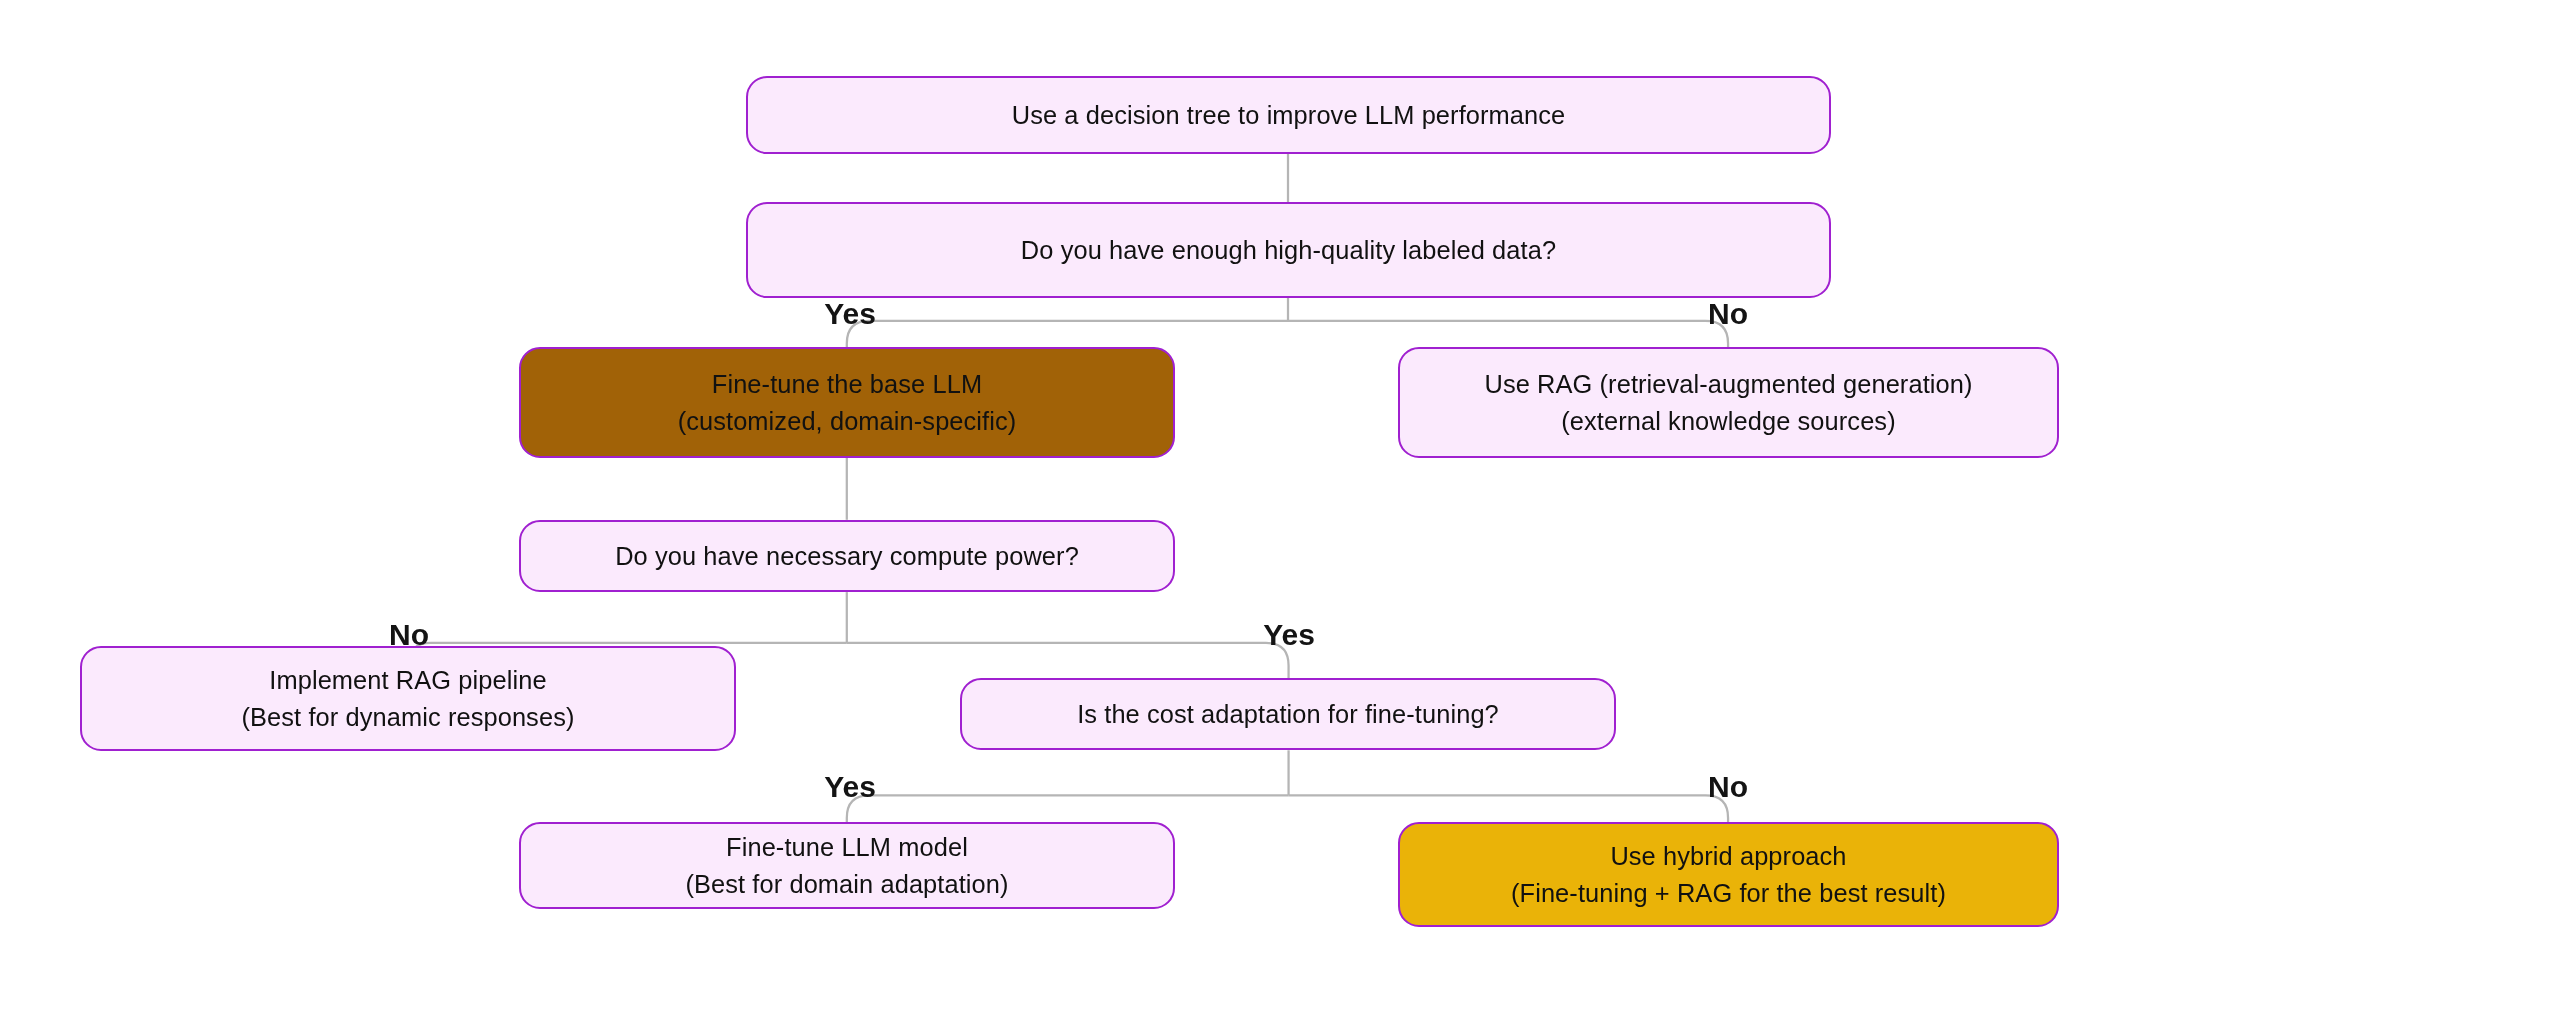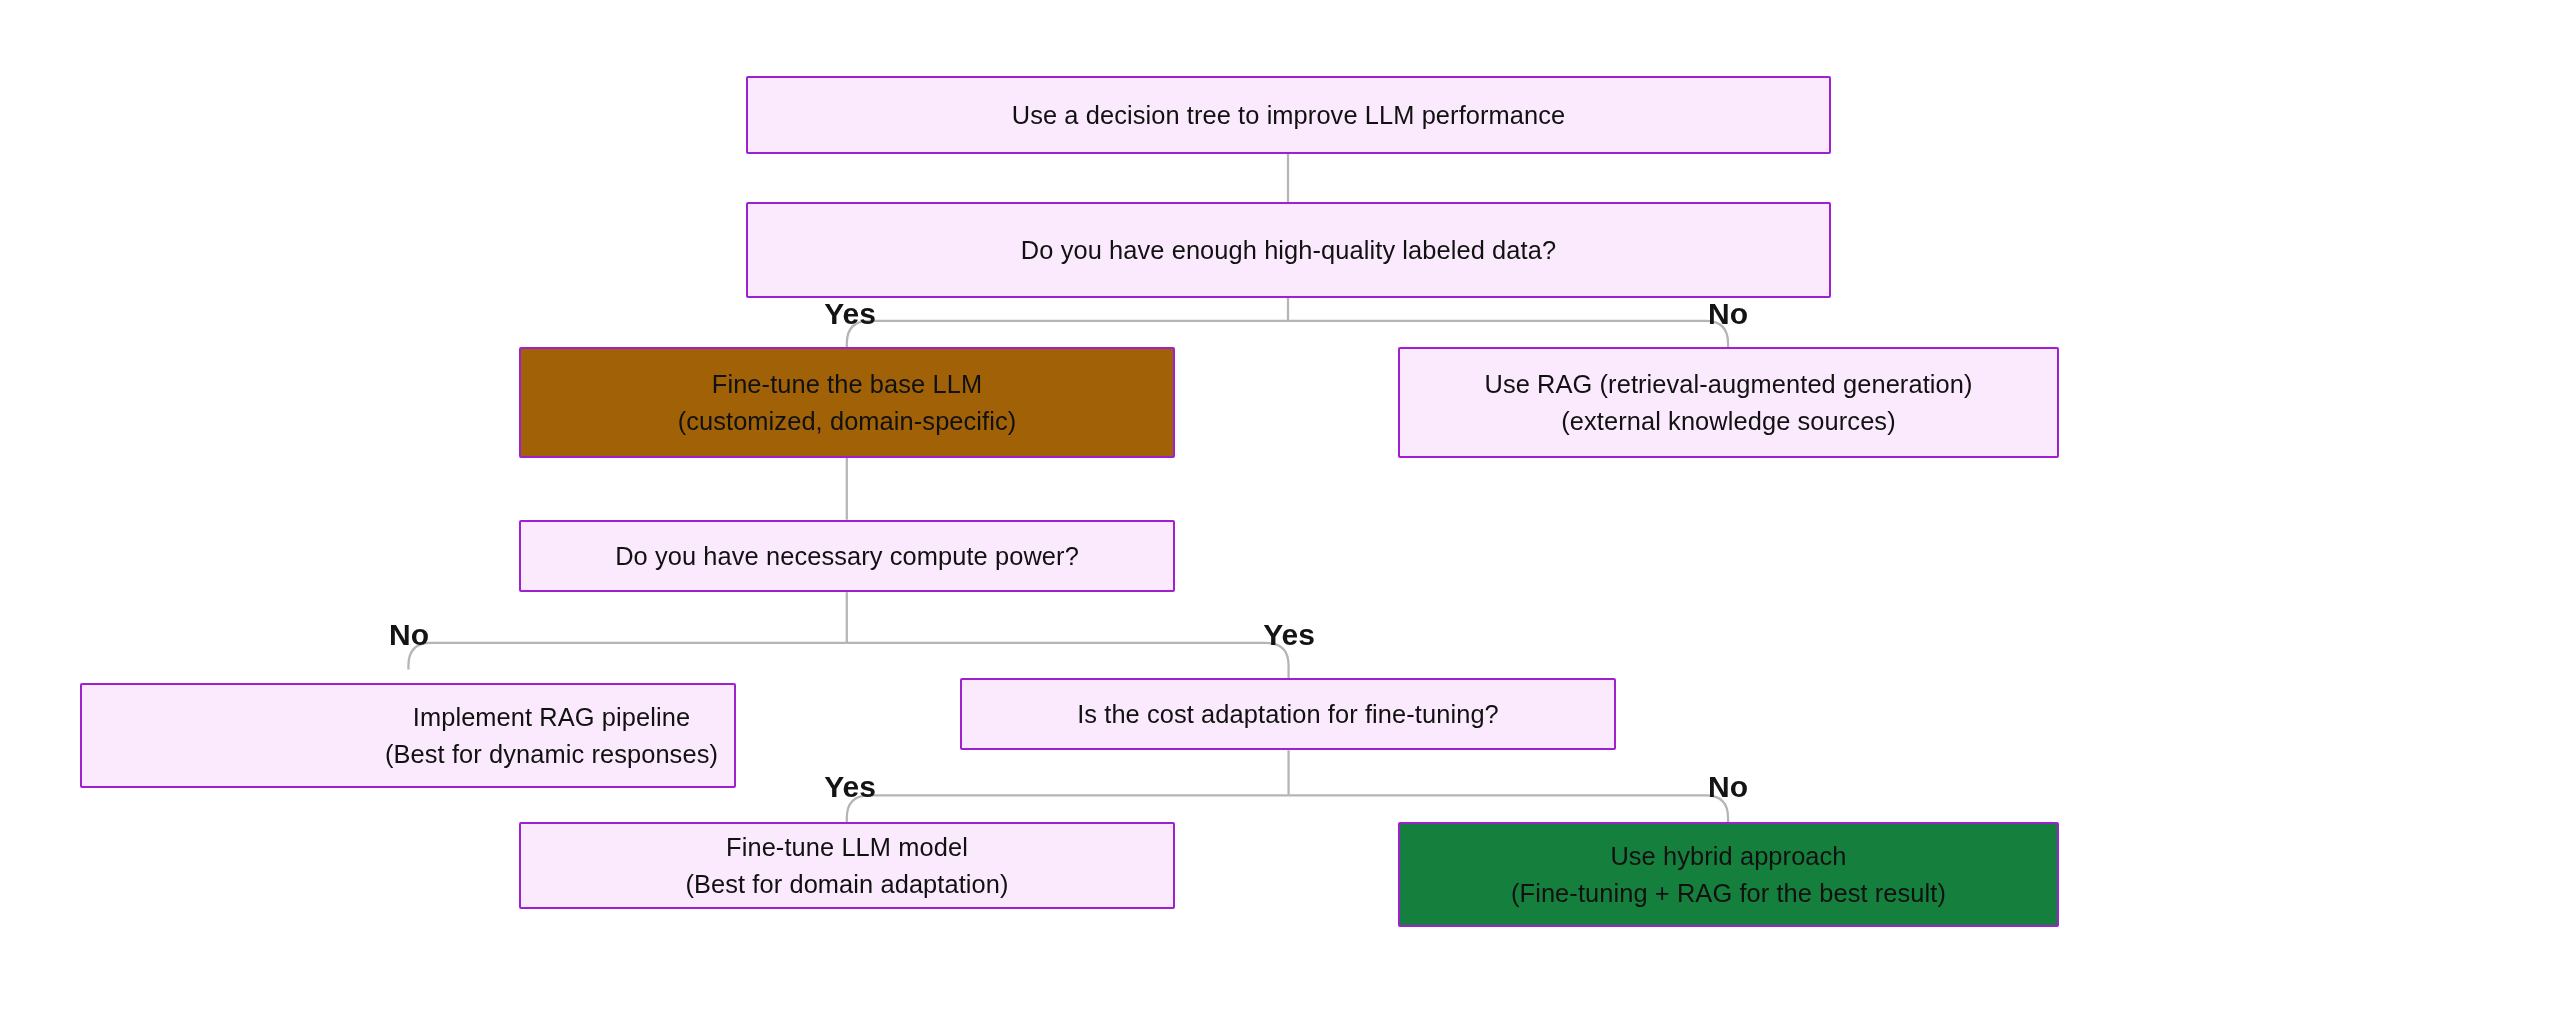--- a/index.html
+++ b/index.html
@@ -24,21 +24,21 @@
     top: 0;
     width: 2576px;
     height: 1017px;
     pointer-events: none;
   }
   .node {
     position: absolute;
     box-sizing: border-box;
     background: #fbeafd;
     border: 2.8px solid #a020d0;
-    border-radius: 2px;
+    border-radius: 21px;
     display: flex;
     align-items: center;
     justify-content: center;
     text-align: center;
     color: #111111;
     font-size: 25.4px;
     line-height: 1.42;
     letter-spacing: 0.1px;
     font-weight: 400;
     padding: 0 16px;
@@ -100,35 +100,35 @@
 
   <div class="node" style="left: 1398px; top: 347px; width: 661px; height: 111px; background: rgb(251, 234, 253); border-color: rgb(160, 32, 208); color: rgb(17, 17, 17);">
     <span class="txt">Use RAG (retrieval-augmented generation)
 (external knowledge sources)</span>
   </div>
 
   <div class="node" style="left: 519px; top: 520px; width: 656px; height: 72px; background: rgb(251, 234, 253); border-color: rgb(160, 32, 208); color: rgb(17, 17, 17);">
     <span class="txt">Do you have necessary compute power?</span>
   </div>
 
-  <div class="node" style="left: 80px; top: 683px; width: 656px; height: 105px; background: rgb(251, 234, 253); border-color: rgb(160, 32, 208); color: rgb(17, 17, 17); justify-content: flex-end;">
+  <div class="node" style="left: 80px; top: 646px; width: 656px; height: 105px; background: rgb(251, 234, 253); border-color: rgb(160, 32, 208); color: rgb(17, 17, 17);">
     <span class="txt">Implement RAG pipeline
 (Best for dynamic responses)</span>
   </div>
 
   <div class="node" style="left: 960px; top: 678px; width: 656px; height: 72px; background: rgb(251, 234, 253); border-color: rgb(160, 32, 208); color: rgb(17, 17, 17);">
     <span class="txt">Is the cost adaptation for fine-tuning?</span>
   </div>
 
   <div class="node" style="left: 519px; top: 822px; width: 656px; height: 87px; background: rgb(251, 234, 253); border-color: rgb(160, 32, 208); color: rgb(17, 17, 17);">
     <span class="txt">Fine-tune LLM model
 (Best for domain adaptation)</span>
   </div>
 
-  <div class="node" style="left: 1398px; top: 822px; width: 661px; height: 105px; background: #15803d; border-color: rgb(160, 32, 208); color: rgb(17, 17, 17); justify-content: center;">
+  <div class="node" style="left: 1398px; top: 822px; width: 661px; height: 105px; background: #eab308; border-color: rgb(160, 32, 208); color: rgb(17, 17, 17); justify-content: center;">
     <span class="txt">Use hybrid approach
 (Fine-tuning + RAG for the best result)</span>
   </div>
 
   <div class="edge-label" style="left: 850px; top: 314px;">Yes</div>
   <div class="edge-label" style="left: 1728px; top: 314px;">No</div>
   <div class="edge-label" style="left: 409px; top: 635px;">No</div>
   <div class="edge-label" style="left: 1289px; top: 635px;">Yes</div>
   <div class="edge-label" style="left: 850px; top: 787px;">Yes</div>
   <div class="edge-label" style="left: 1728px; top: 787px;">No</div>

